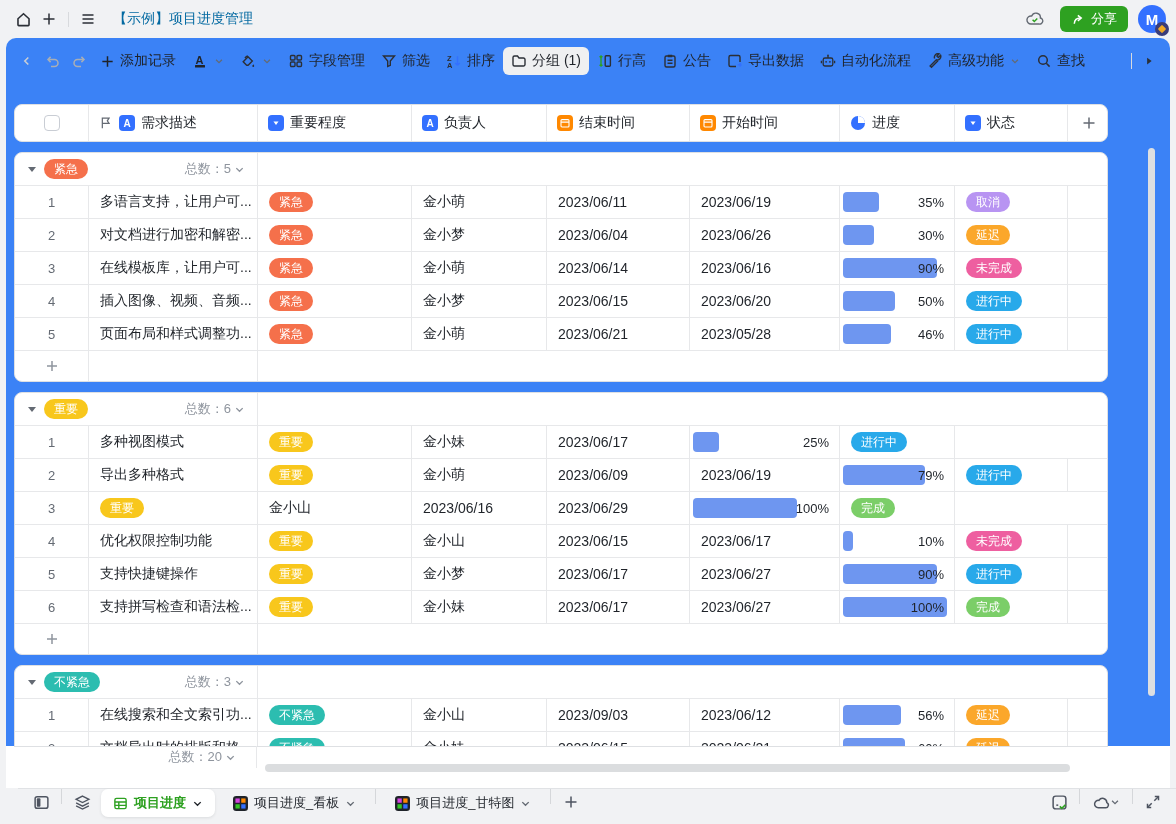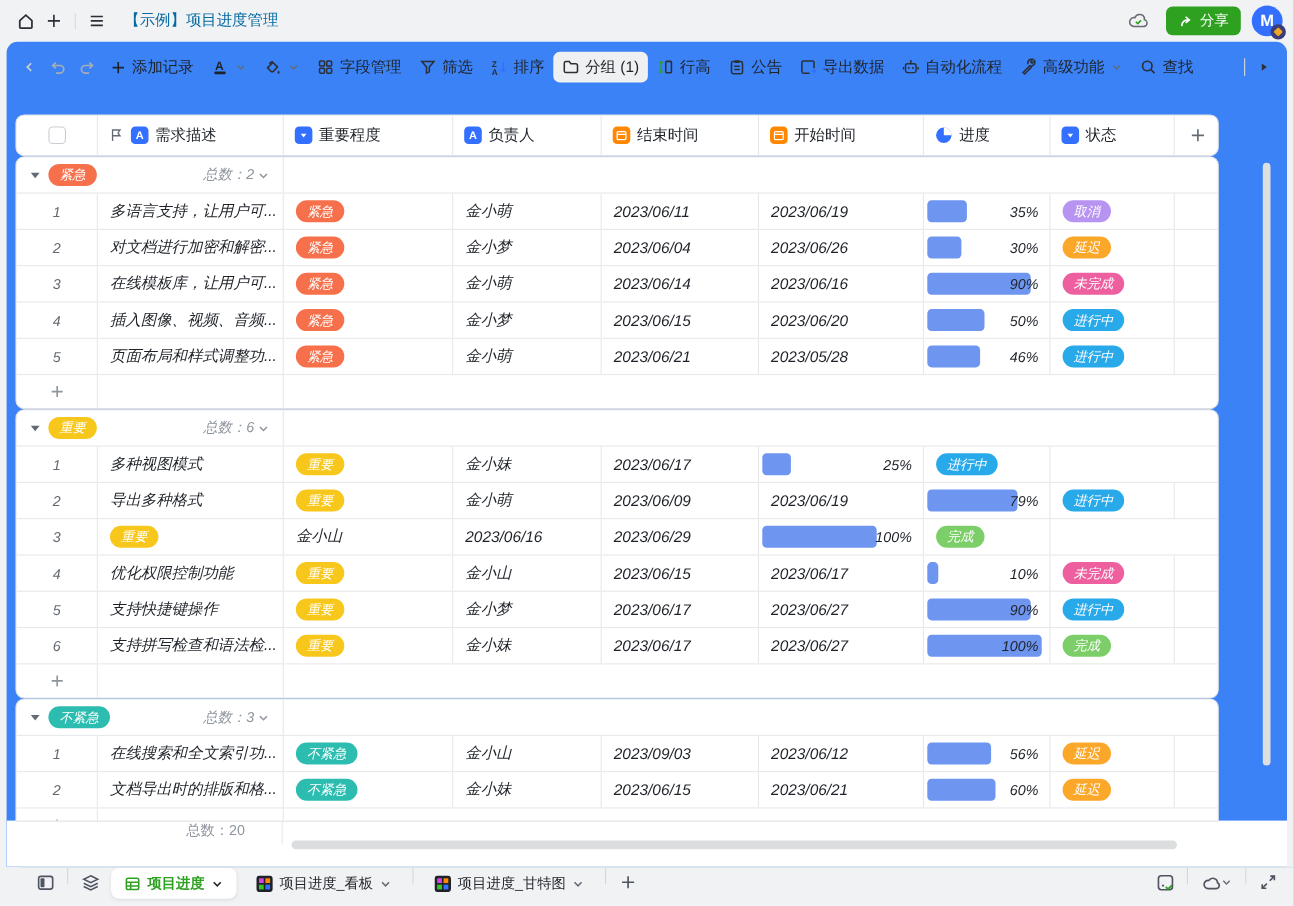--- a/index.html
+++ b/index.html
@@ -32,21 +32,21 @@
   .table-area{position:absolute;left:8px;top:66px;width:1094px;}
   .grid9{display:grid;grid-template-columns:73px 169px 154px 135px 143px 150px 115px 113px 42px;}
   .header-row{height:38px;border:1px solid #DEE0E3;border-radius:8px;background:#fff;box-sizing:border-box;}
   .hcell{display:flex;align-items:center;gap:6px;padding-left:10px;font-size:14px;color:#1F2329;border-left:1px solid #E7E8EA;overflow:hidden;white-space:nowrap;cursor:pointer;}
   .hcell:first-child{border-left:none;justify-content:center;padding-left:0;}
   .hcell.addcol{justify-content:center;padding-left:0;}
   .checkbox{width:16px;height:16px;border:1.5px solid #C9CDD4;border-radius:4px;background:#fff;box-sizing:border-box;cursor:pointer;}
   .ficon{width:16px;height:16px;border-radius:4px;background:#3370FF;color:#fff;font-size:10px;font-weight:bold;display:flex;align-items:center;justify-content:center;flex:none;}
   .ficon.orange{background:#FF8800;}
 
-  .group-card{border:1px solid #DEE0E3;border-radius:8px;background:#fff;overflow:hidden;font-style:italic;}
+  .group-card{border:1px solid #DEE0E3;border-radius:8px;margin-top:10px;background:#fff;overflow:hidden;}
   .group-header{height:32px;display:grid;grid-template-columns:242px 1fr;border-bottom:1px solid #E7E8EA;}
   .gh-left{display:flex;align-items:center;gap:8px;padding-left:13px;}
   .gh-right{border-left:1px solid #E7E8EA;}
   .tri{width:0;height:0;border-left:4px solid transparent;border-right:4px solid transparent;border-top:5px solid #646A73;cursor:pointer;}
   .count{margin-left:auto;padding-right:12px;display:flex;align-items:center;gap:3px;font-size:13px;color:#8F959E;cursor:pointer;}
   .pill{height:20px;line-height:20px;padding:0 10px;border-radius:10px;color:#fff;font-size:12px;white-space:nowrap;flex:none;}
 
   .row{height:32px;border-bottom:1px solid #E7E8EA;}
   .cell{display:flex;align-items:center;border-left:1px solid #E7E8EA;padding-left:11px;font-size:14px;color:#1F2329;white-space:nowrap;overflow:hidden;}
   .row .cell:first-child,.addrow .cell:first-child{border-left:none;}
@@ -55,21 +55,21 @@
   .c-prog .bar{position:absolute;left:3px;top:6px;height:20px;border-radius:4px;background:#6E96F0;}
   .c-prog .pct{position:relative;font-size:13px;color:#1F2329;}
   .c-blank{border-left:1px solid #E7E8EA;}
   .addrow{height:30px;display:grid;grid-template-columns:73px 169px 1fr;cursor:pointer;}
   .addrow .cell{height:30px;}
 
   
   .tfooter{position:absolute;left:0;right:0;top:708px;height:42px;background:#fff;z-index:5;}
   .tfooter .fline{position:absolute;left:8px;width:1094px;top:0;border-top:1px solid #DEE0E3;}
   .tfooter .ftick{position:absolute;left:250px;top:0;height:22px;width:1px;background:#E7E8EA;}
-  .footer-count{position:absolute;left:150px;top:0;width:80px;height:22px;display:flex;justify-content:flex-end;align-items:center;gap:3px;font-size:13px;color:#8F959E;cursor:pointer;flex-direction:column;}
+  .footer-count{position:absolute;left:150px;top:0;width:80px;height:22px;display:flex;justify-content:flex-end;align-items:center;gap:3px;font-size:13px;color:#8F959E;cursor:pointer;}
   .hscroll{position:absolute;left:259px;top:18px;width:805px;height:8px;border-radius:4px;background:#DBDDDF;cursor:pointer;}
   .vscroll{position:absolute;left:1142px;top:110px;width:7px;height:548px;border-radius:4px;background:#DDDFE1;z-index:6;cursor:pointer;}
 
   
   .bottombar{position:absolute;left:18px;right:0;bottom:0;height:36px;background:#F1F2F4;border-top:1px solid #E0E2E5;display:flex;align-items:flex-start;padding:0 10px;box-sizing:border-box;}
   .bb-icon{display:flex;align-items:center;justify-content:center;width:26px;height:26px;border-radius:5px;cursor:pointer;}
   .bdiv{width:1px;height:15px;background:#D5D7DA;margin:0 7px;}
   .tab{display:flex;align-items:center;gap:6px;height:28px;padding:0 12px;border-radius:7px;font-size:13px;color:#1F2329;cursor:pointer;white-space:nowrap;}
   .tab.active{background:#fff;box-shadow:0 1px 3px rgba(31,35,41,.1);color:#2EA121;font-weight:bold;margin:0 6px;}
 </style>
@@ -347,21 +347,21 @@
         </div>
       </div>
 
       <div>
           <div class="group-card">
             <div class="group-header">
               <div class="gh-left">
                 <span class="tri"></span>
                 <span class="pill" style="background:#F5704B">紧急</span>
                 <span class="count">
-                  <span>总数：2</span>
+                  <span>总数：5</span>
                   <svg width="11" height="11" viewBox="0 0 12 12" fill="none" stroke="#8F959E" stroke-width="1.5">
                     <path d="M2.5 4.5L6 8l3.5-3.5"></path>
                   </svg>
                 </span>
               </div>
               <div class="gh-right"></div>
             </div>
             <div class="row grid9">
               <div class="cell c-num">1</div>
               <div class="cell">多语言支持，让用户可...</div>

